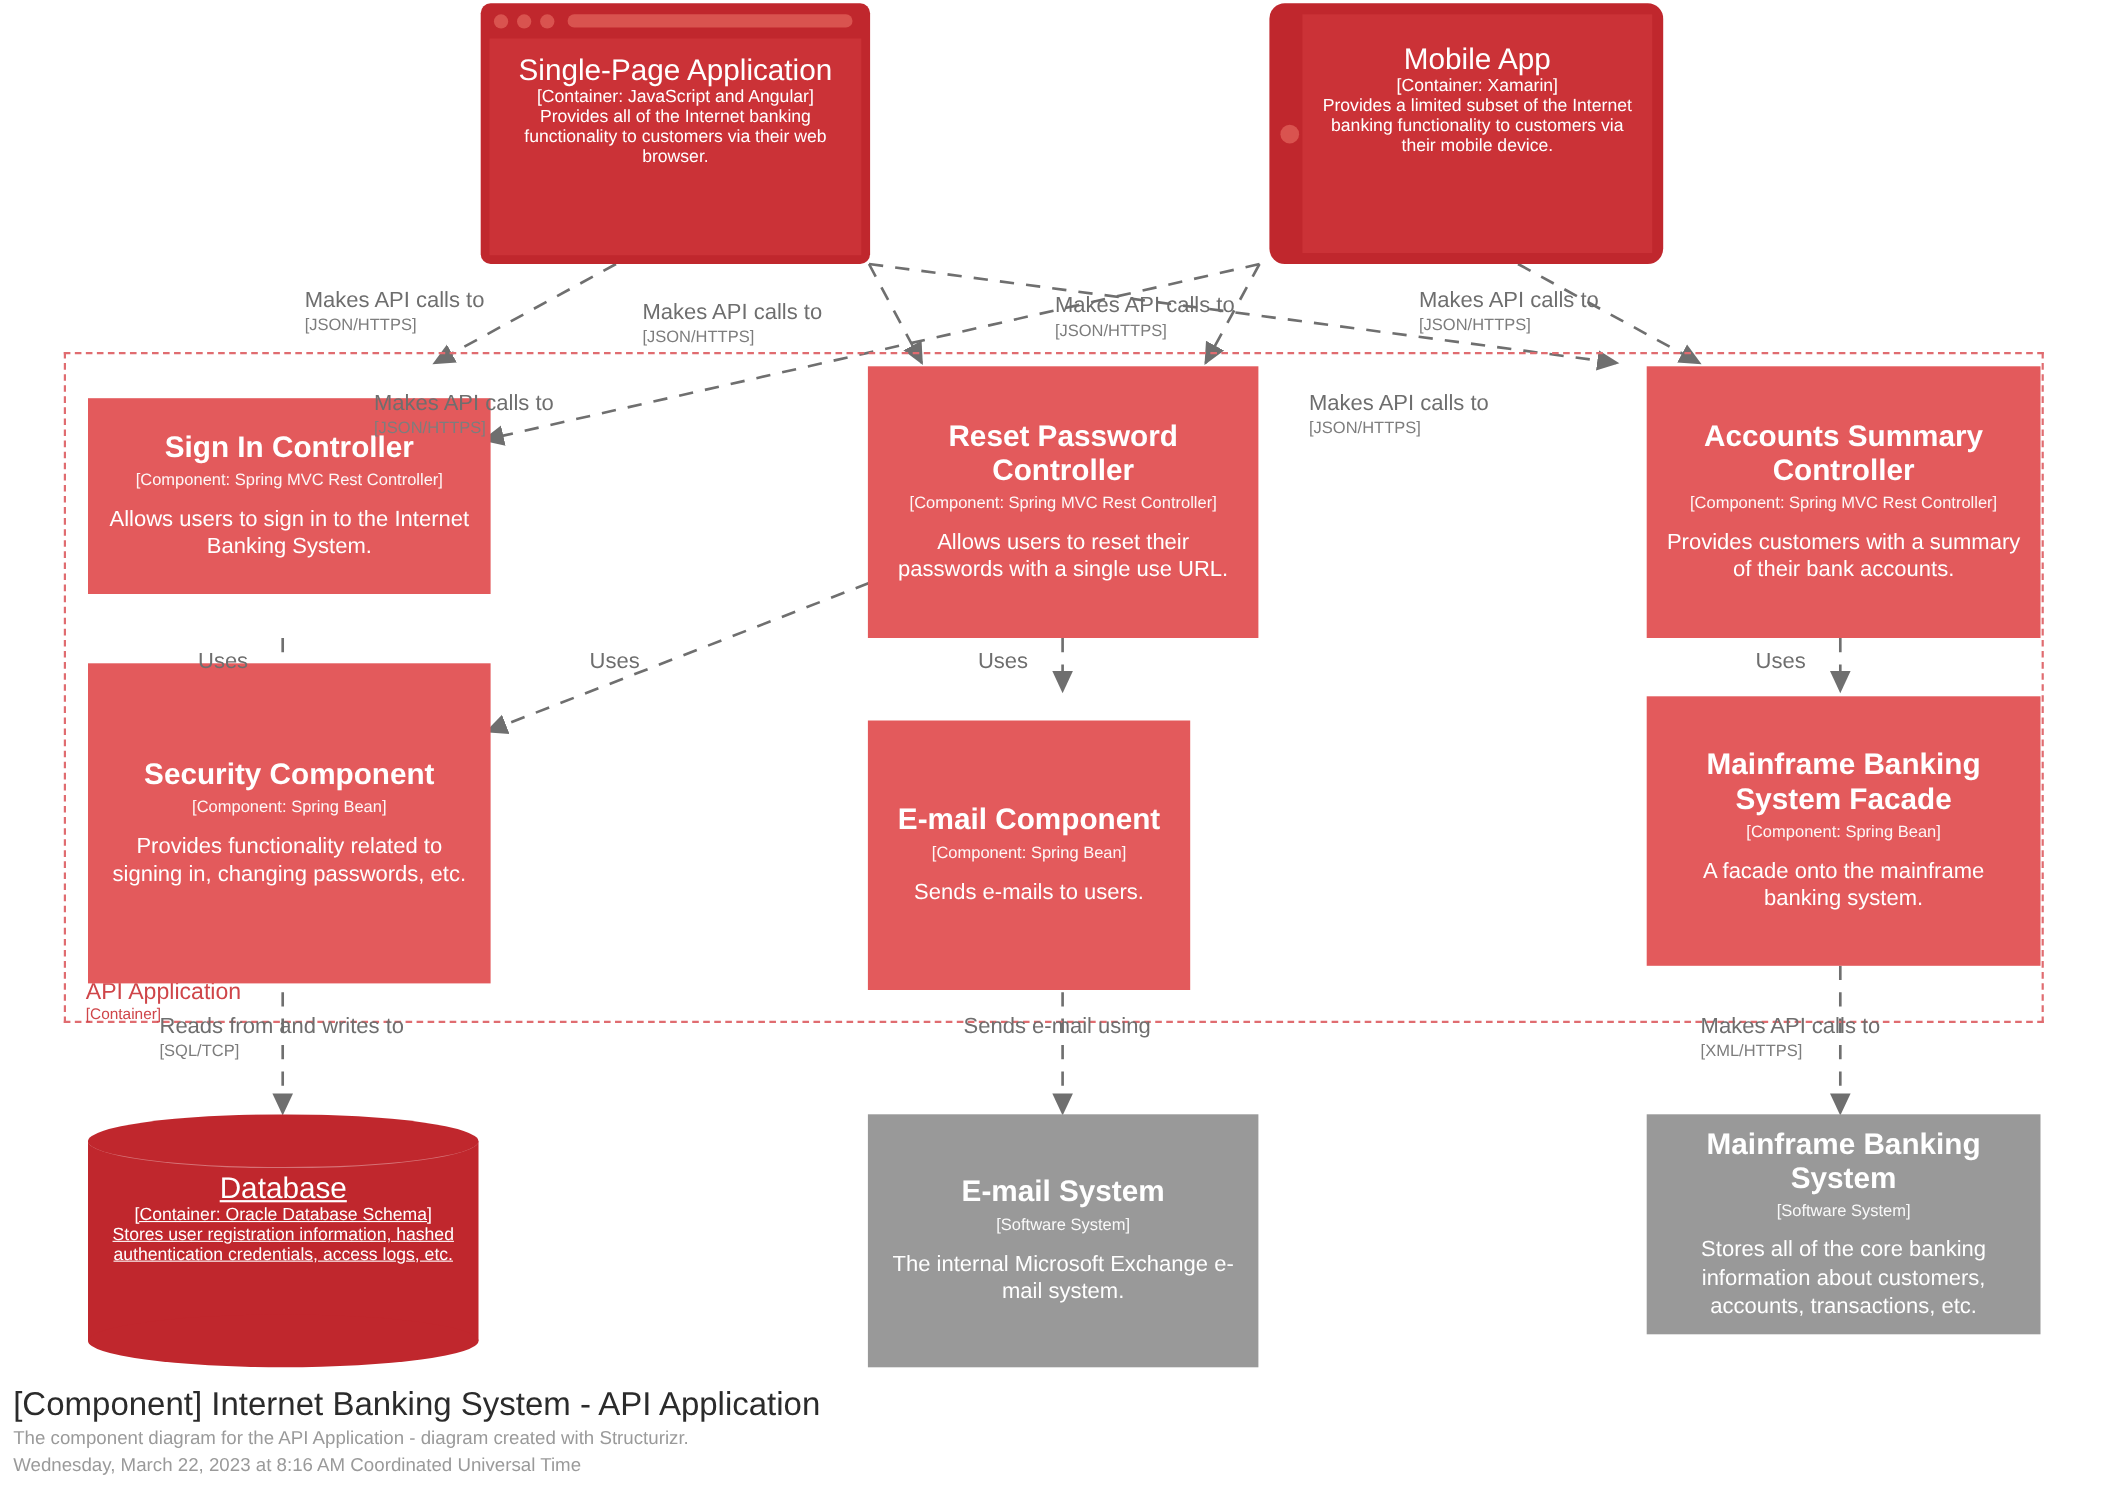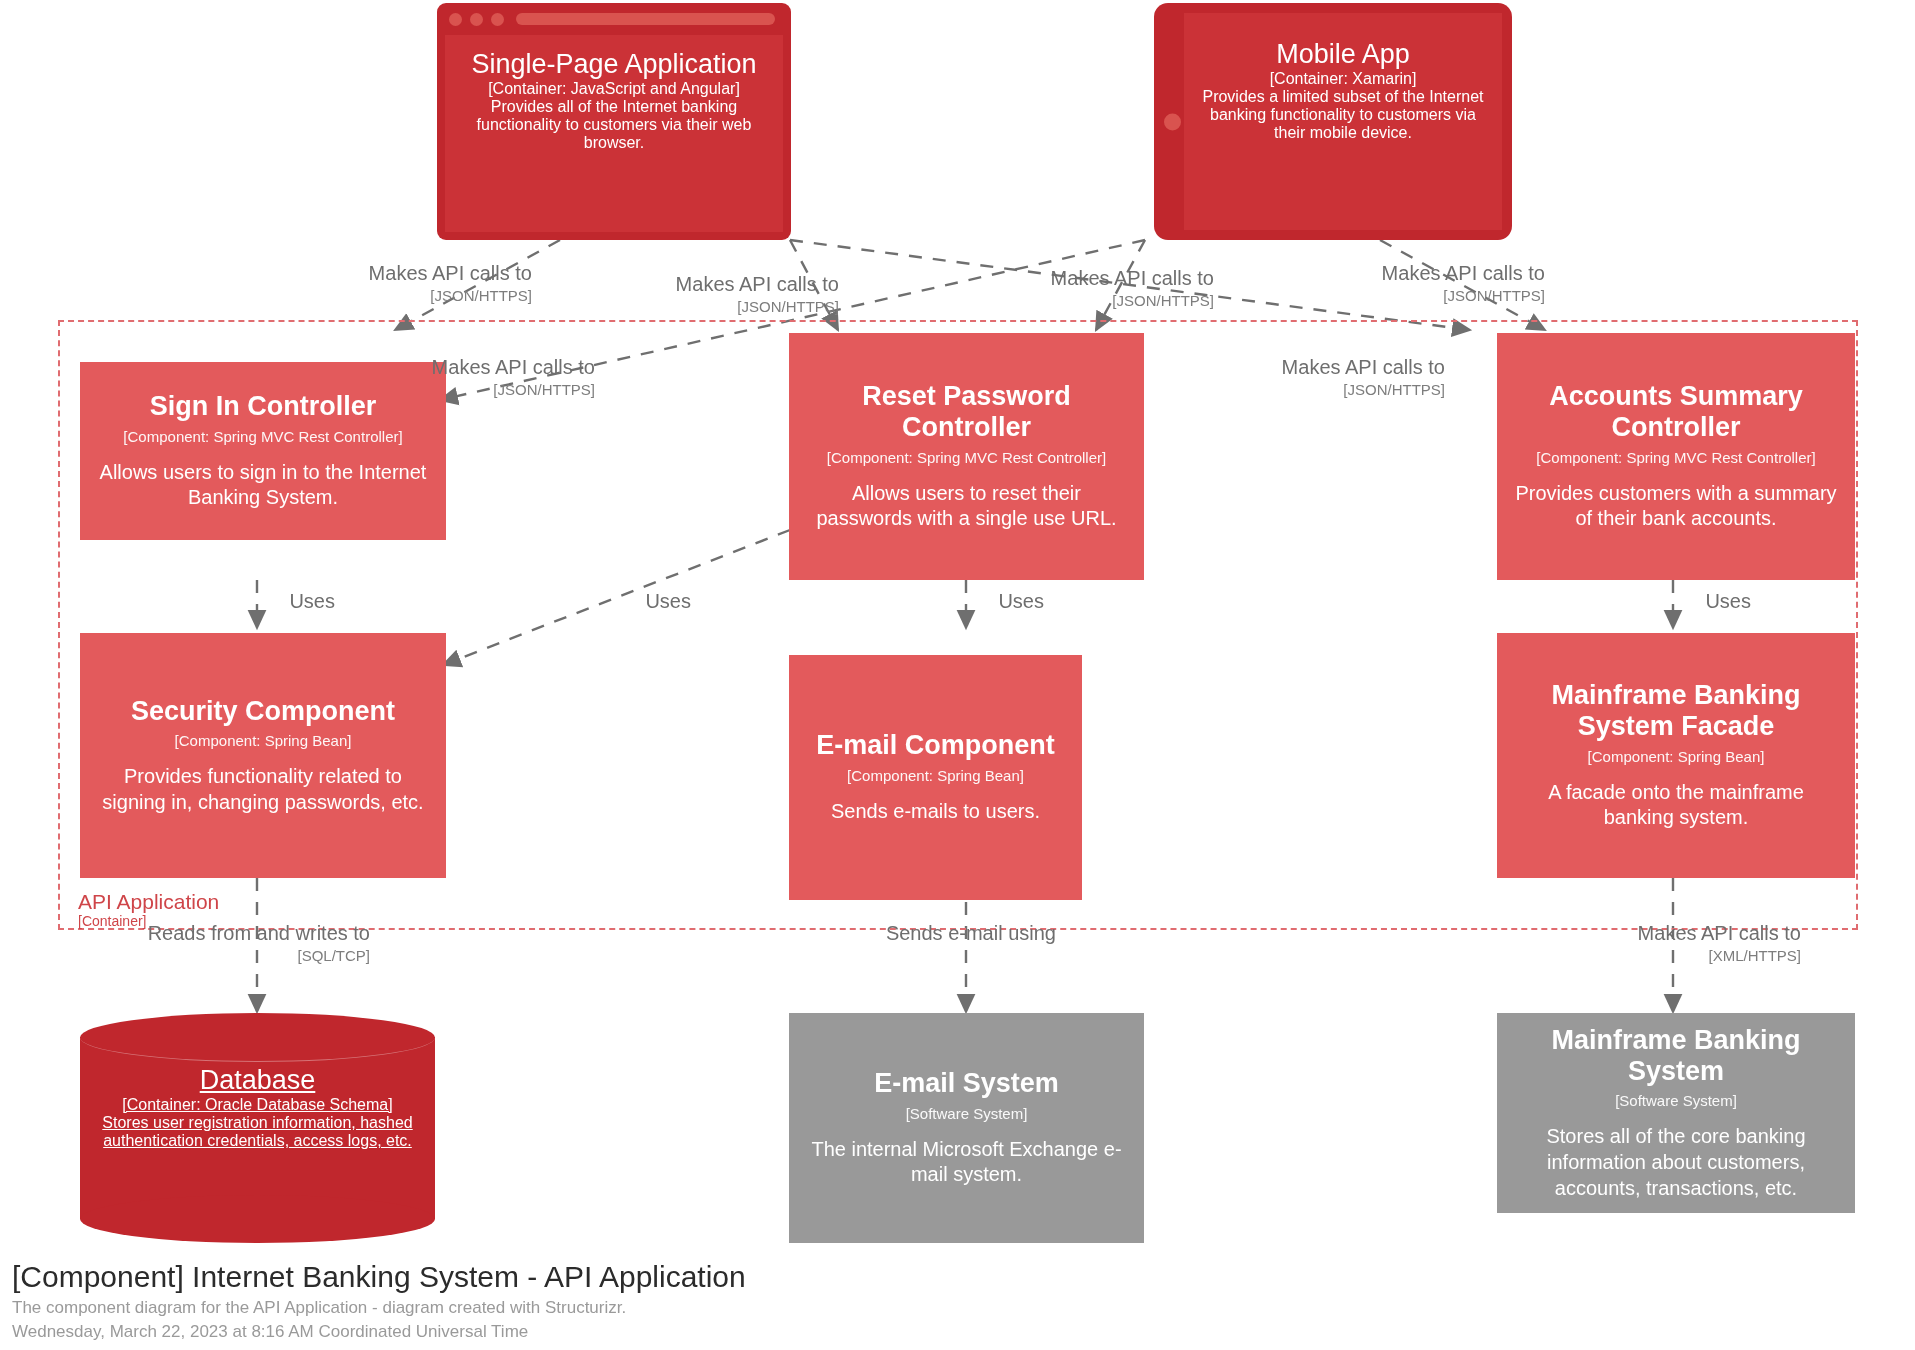--- a/index.html
+++ b/index.html
@@ -47,21 +47,21 @@
            display:flex;flex-direction:column;align-items:center;justify-content:flex-start;
            padding:0 14px;box-sizing:border-box;text-decoration:underline;}
 
   
   .boundary{position:absolute;border:2px dashed #E06C70;box-sizing:border-box;}
   .boundary-label{position:absolute;color:#CF4549;text-align:left;}
   .boundary-label .bl-name{font-size:21px;line-height:1.1;}
   .boundary-label .bl-type{font-size:14px;line-height:1.2;}
 
   
-  .elabel{position:absolute;text-align:right;color:#6E6E6E;font-size:20px;line-height:1.18;}
+  .elabel{position:absolute;text-align:left;color:#6E6E6E;font-size:20px;line-height:1.18;}
   .elabel .tech{font-size:15px;color:#7d7d7d;display:block;margin-top:1px;}
 
   
   .caption{position:absolute;left:12px;top:1258px;width:1200px;}
   .caption .c1{font-size:30px;color:#2b2b2b;line-height:1.25;}
   .caption .c2{font-size:17px;color:#9a9a9a;line-height:1.45;}
   .caption .c3{font-size:17px;color:#9a9a9a;line-height:1.45;}
 </style>
 </head>
 <body>
@@ -144,21 +144,21 @@
     <div class="meta">[Component: Spring MVC Rest Controller]</div>
     <div class="desc">Allows users to reset their passwords with a single use URL.</div>
   </div>
 
   <div class="node c-component" style="left:1497px;top:333px;width:358px;height:247px;">
     <div class="ttl" style="font-size:27px;">Accounts Summary Controller</div>
     <div class="meta">[Component: Spring MVC Rest Controller]</div>
     <div class="desc">Provides customers with a summary of their bank accounts.</div>
   </div>
 
-  <div class="node c-component" style="left:80px;top:633px;width:366px;height:245px;">
+  <div class="node c-component" style="left:80px;top:603px;width:366px;height:291px;">
     <div class="ttl" style="font-size:27px;">Security Component</div>
     <div class="meta">[Component: Spring Bean]</div>
     <div class="desc">Provides functionality related to signing in, changing passwords, etc.</div>
   </div>
 
   <div class="node c-component" style="left:789px;top:655px;width:293px;height:245px;">
     <div class="ttl" style="font-size:27px;">E-mail Component</div>
     <div class="meta">[Component: Spring Bean]</div>
     <div class="desc">Sends e-mails to users.</div>
   </div>

